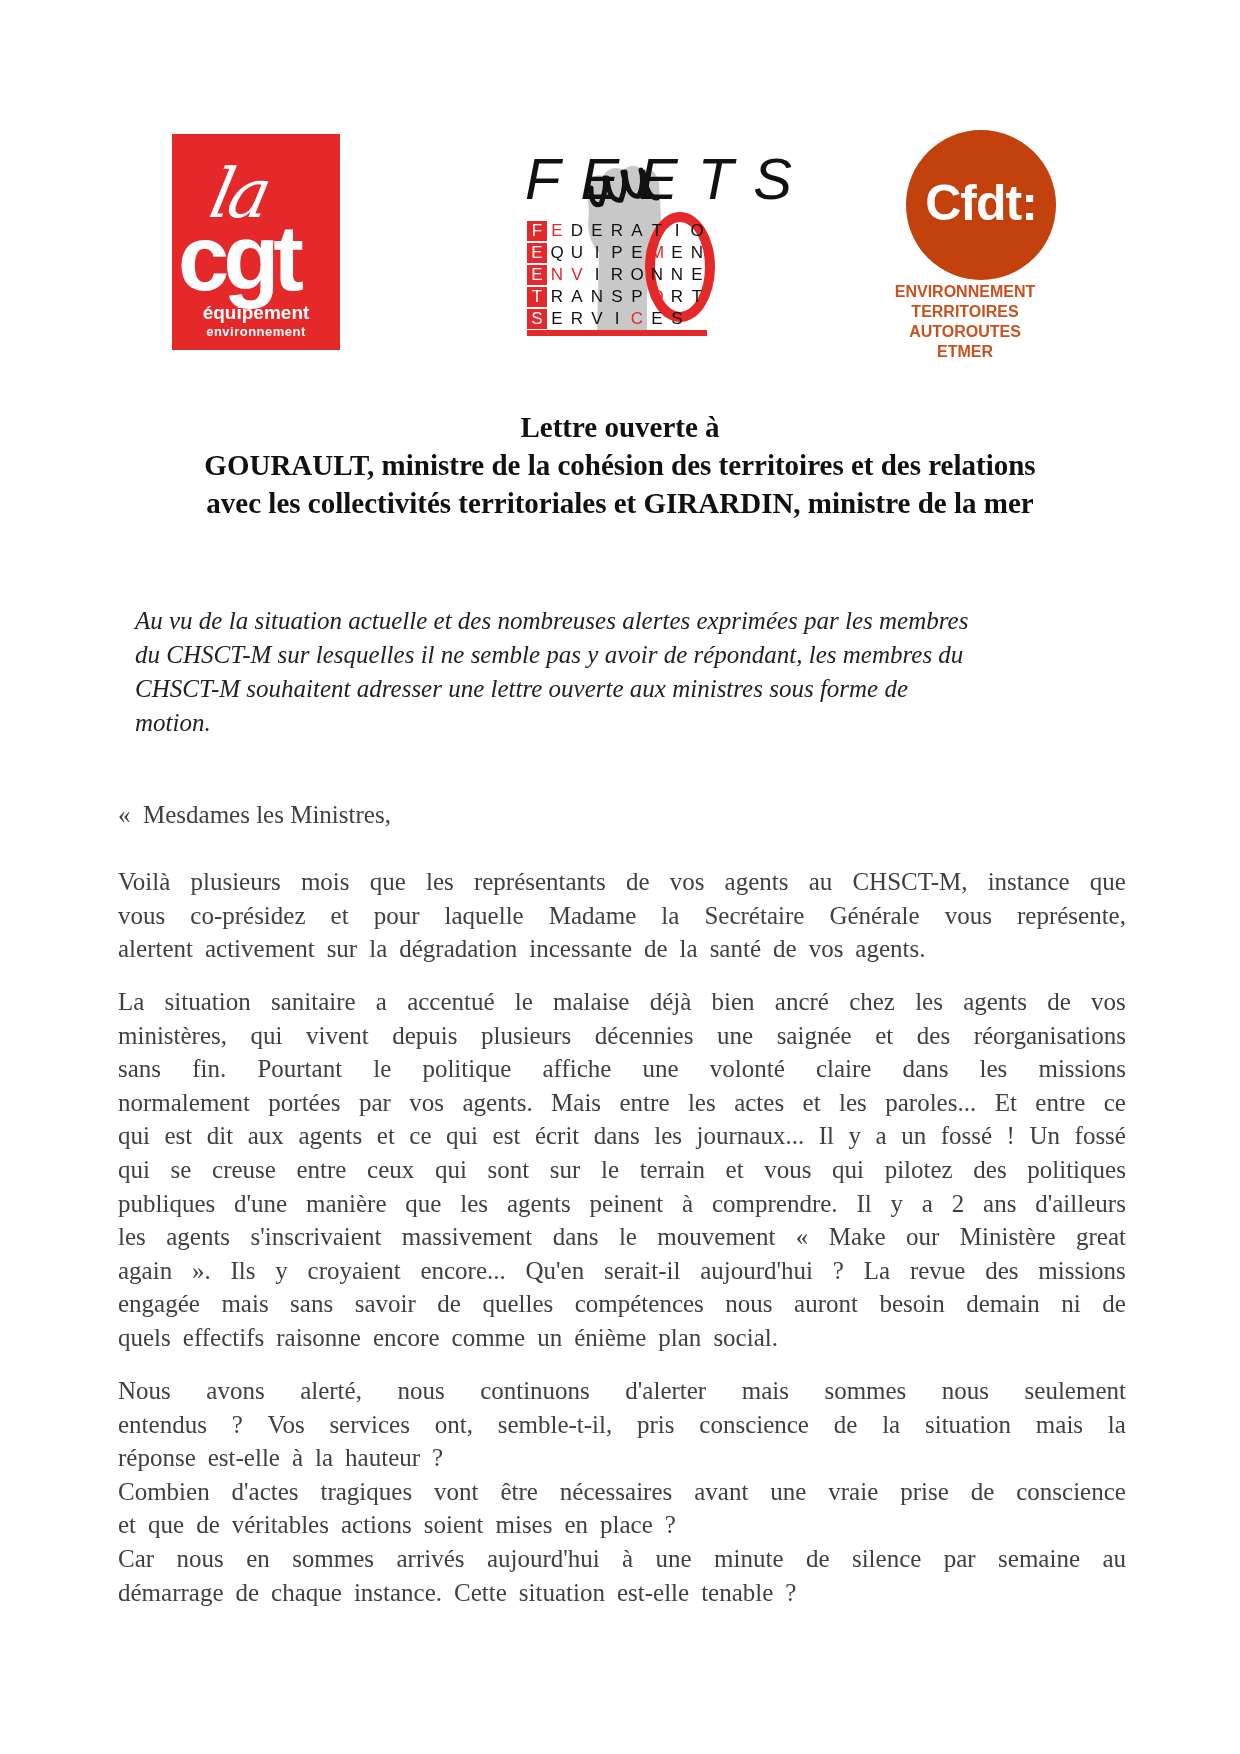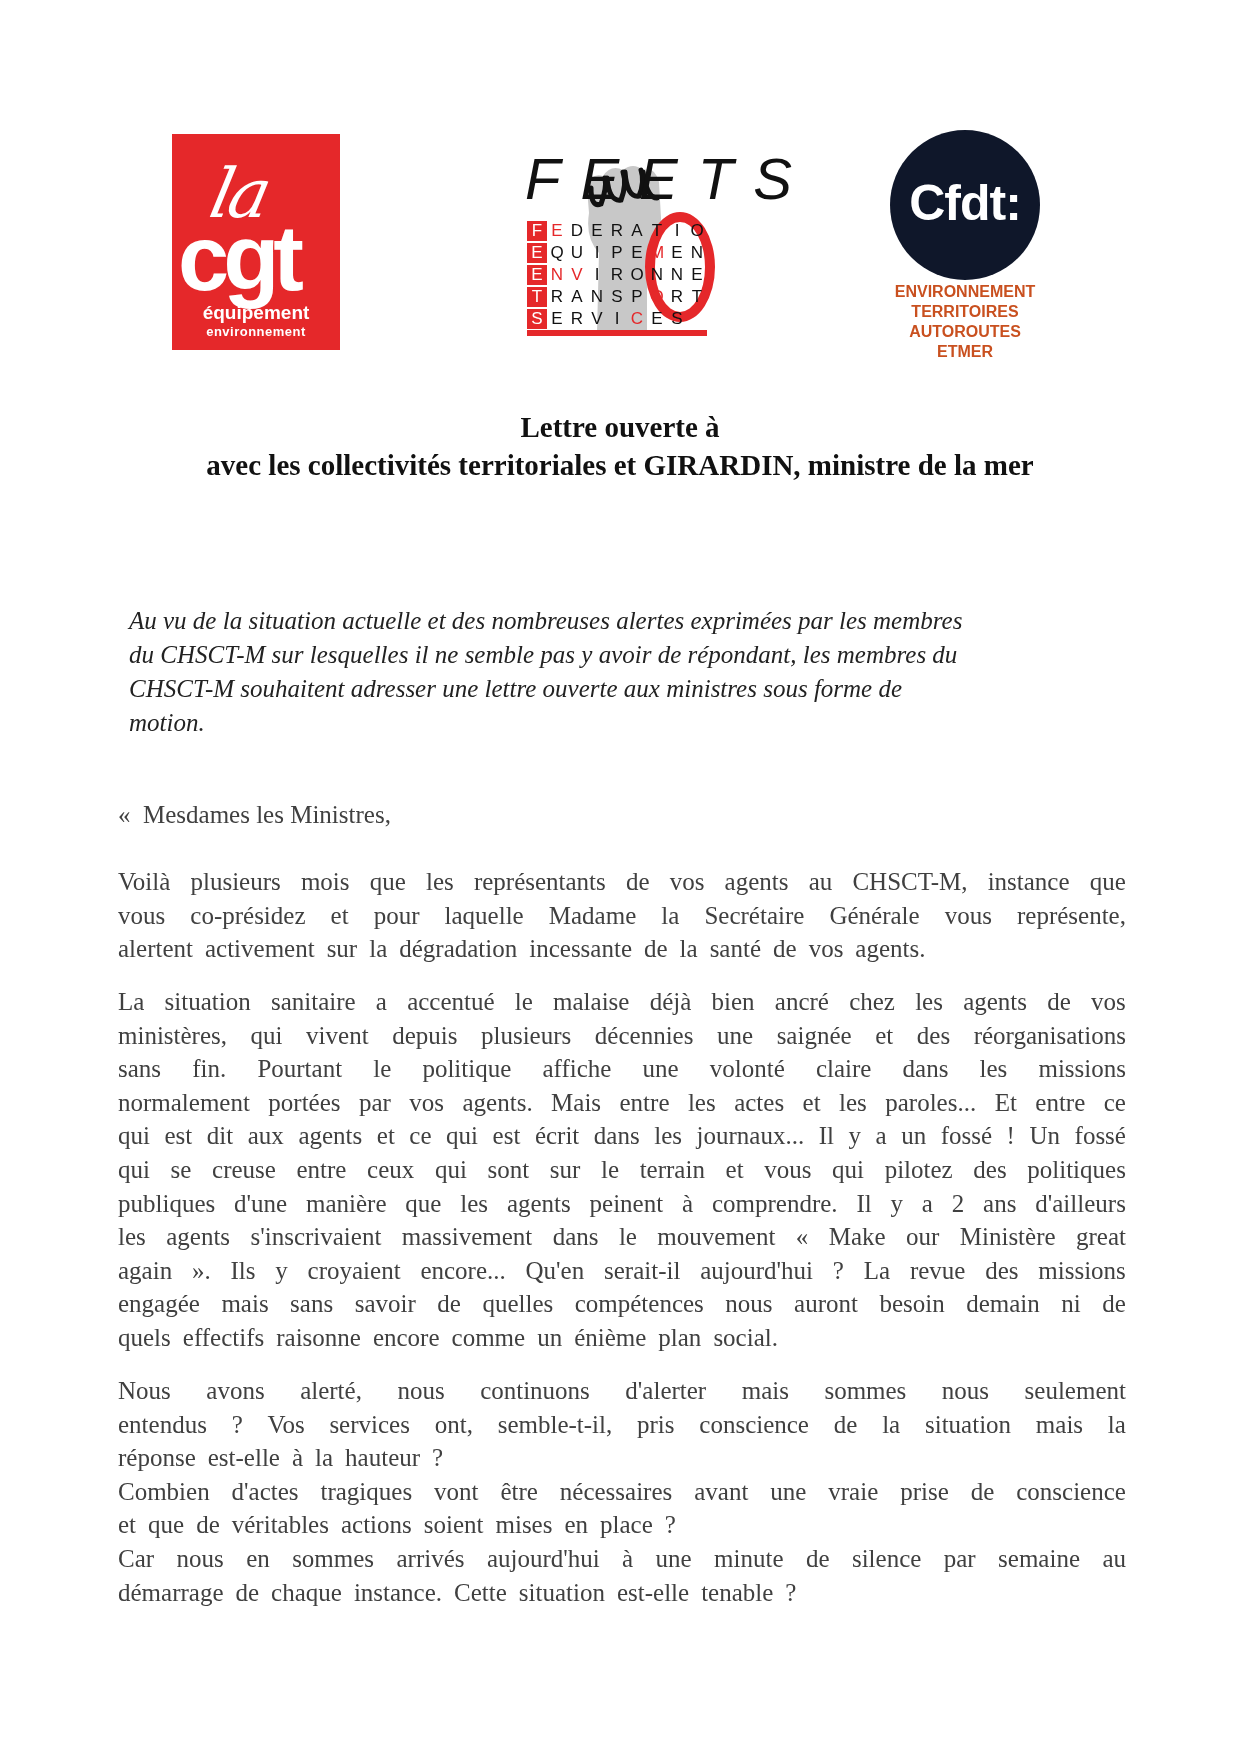--- a/index.html
+++ b/index.html
@@ -18,30 +18,30 @@
   .feets .fist { position: absolute; left: 52px; top: 8px; width: 90px; height: 175px; }
   .feets .grid { position: absolute; left: 2px; top: 70px; width: 180px; }
   .feets .row { display: flex; height: 22px; align-items: center; font-family: "Liberation Sans", sans-serif; font-size: 17px; letter-spacing: 0; }
   .feets .row span.c { width: 20px; text-align: center; color: #111; }
   .feets .row span.c.red { color: #e5282a; }
   .feets .row span.c.first { background: #e5282a; color: #fff; }
   .feets .ring { position: absolute; left: 120px; top: 62px; width: 70px; height: 110px; border: 10px solid #e5282a; border-radius: 50%; box-sizing: border-box; }
   .feets .bar { position: absolute; left: 2px; top: 180px; width: 180px; height: 6px; background: #e5282a; }
 
   .cfdt { left: 880px; top: 130px; width: 190px; height: 240px; }
-  .cfdt .circle { position: absolute; left: 10px; top: 0; width: 150px; height: 150px; background: #0f172a; border-radius: 50%; }
+  .cfdt .circle { position: absolute; left: 26px; top: 0; width: 150px; height: 150px; background: #c2410c; border-radius: 50%; }
   .cfdt .circle span { position: absolute; left: 0; width: 100%; top: 44px; text-align: center; font-family: "Liberation Sans", sans-serif; font-weight: bold; font-size: 50px; color: #fff; letter-spacing: -1px; }
   .cfdt .sub { position: absolute; left: -20px; width: 210px; text-align: center; font-family: "Liberation Sans", sans-serif; font-weight: bold; font-size: 16px; color: #c9501f; line-height: 20px; }
   .cfdt .sub.s1 { top: 152px; }
 
   
   .title-block { position: absolute; left: 100px; top: 408px; width: 1040px; text-align: center; font-family: "Liberation Serif", serif; font-weight: bold; font-size: 29px; line-height: 38px; color: #111; }
   .title-block div { white-space: nowrap; }
 
-  .intro { position: absolute; left: 129px; top: 604px; width: 1010px; font-family: "Liberation Serif", serif; font-style: italic; font-size: 25px; line-height: 34px; color: #222; }
+  .intro { position: absolute; left: 135px; top: 604px; width: 1010px; font-family: "Liberation Serif", serif; font-style: italic; font-size: 25px; line-height: 34px; color: #222; }
   .intro div { white-space: nowrap; }
 
   .body { position: absolute; left: 118px; width: 1008px; font-family: "Liberation Serif", serif; font-size: 25px; line-height: 33.6px; color: #404040; }
   .jline { display: flex; justify-content: space-between; white-space: nowrap; height: 33.6px; text-align: right; }
   .jline.last { justify-content: flex-start; gap: 12px; }
 </style>
 </head>
 <body>
 
 <div class="logo cgt">
@@ -124,20 +124,21 @@
   <div class="sub s1">
     <div>ENVIRONNEMENT</div>
     <div>TERRITOIRES</div>
     <div>AUTOROUTES</div>
     <div>ETMER</div>
   </div>
 </div>
 
 <div class="title-block">
   <div>Lettre ouverte à</div>
+  <div>GOURAULT, ministre de la cohésion des territoires et des relations</div>
   <div>avec les collectivités territoriales et GIRARDIN, ministre de la mer</div>
 </div>
 
 <div class="intro">
   <div>Au vu de la situation actuelle et des nombreuses alertes exprimées par les membres</div>
   <div>du CHSCT-M sur lesquelles il ne semble pas y avoir de répondant, les membres du</div>
   <div>CHSCT-M souhaitent adresser une lettre ouverte aux ministres sous forme de</div>
   <div>motion.</div>
 </div>
 

